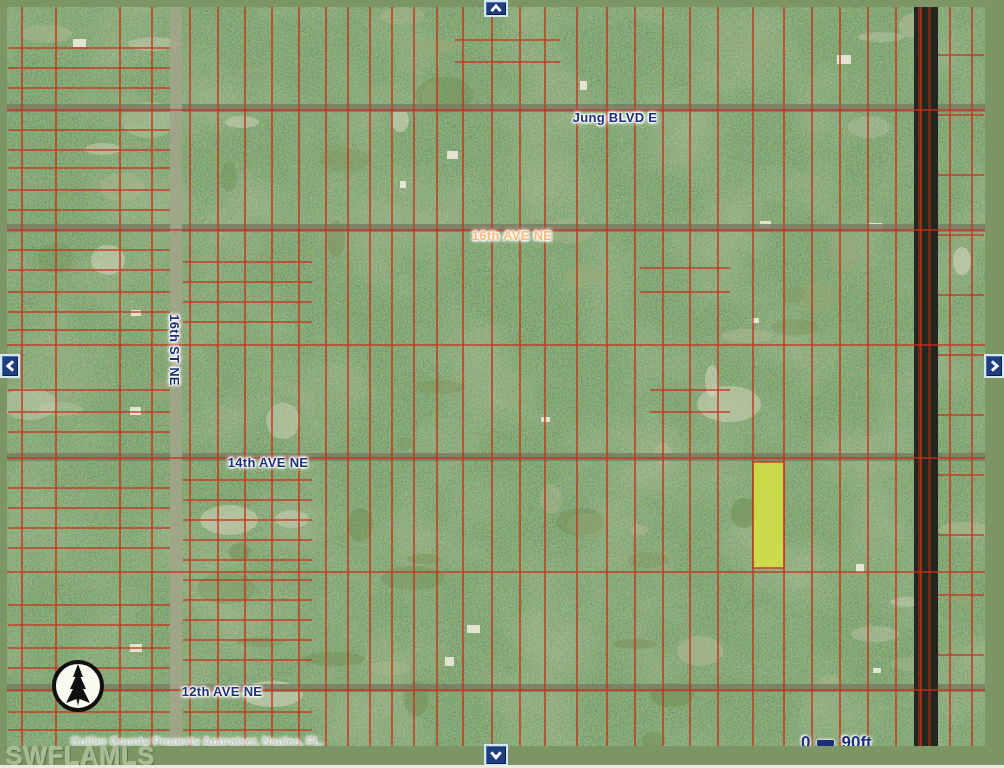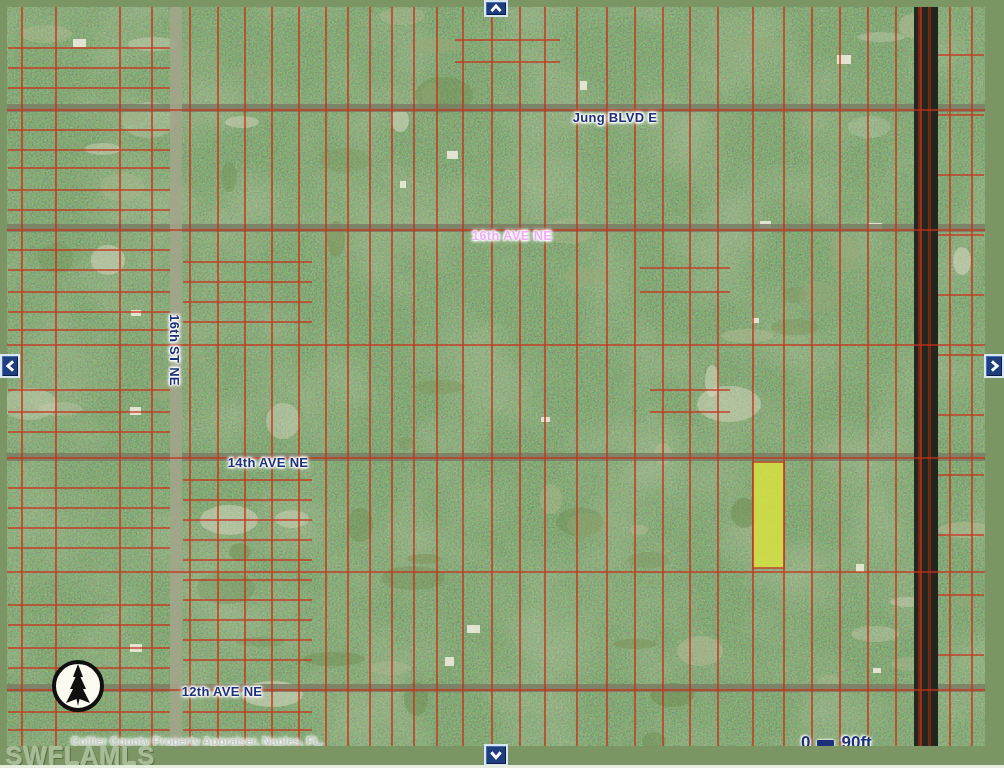--- a/index.html
+++ b/index.html
@@ -266,21 +266,21 @@
           <line x1="931" y1="408" x2="977" y2="408"></line>
           <line x1="931" y1="468" x2="977" y2="468"></line>
           <line x1="931" y1="528" x2="977" y2="528"></line>
           <line x1="931" y1="588" x2="977" y2="588"></line>
           <line x1="931" y1="648" x2="977" y2="648"></line>
         </g>
         <rect x="746" y="455" width="31" height="106" fill="#dde73c" opacity="0.78" stroke="#c8311a" stroke-width="1.6"></rect>
       </svg>
     <div id="labels">
         <div class="street-label" style="left: 608px; top: 110px; color: rgb(28, 47, 122); text-align: center;">Jung BLVD E</div>
-        <div class="street-label" style="left: 505px; top: 228px; color: #f0abfc;">16th AVE NE</div>
+        <div class="street-label" style="left: 505px; top: 228px; color: #fdba74;">16th AVE NE</div>
         <div class="street-label vertical" style="left: 167px; top: 343px; color: rgb(28, 47, 122);">16th ST NE</div>
         <div class="street-label" style="left: 261px; top: 455px; color: rgb(28, 47, 122);">14th AVE NE</div>
         <div class="street-label" style="left: 215px; top: 684px; color: rgb(28, 47, 122);">12th AVE NE</div>
       </div>
     <div id="attribution">Collier County Property Appraiser, Naples, FL.</div>
     <div id="scalebar">
       <span>0</span>
       <span class="bar"></span>
       <span>90ft</span>
     </div>

